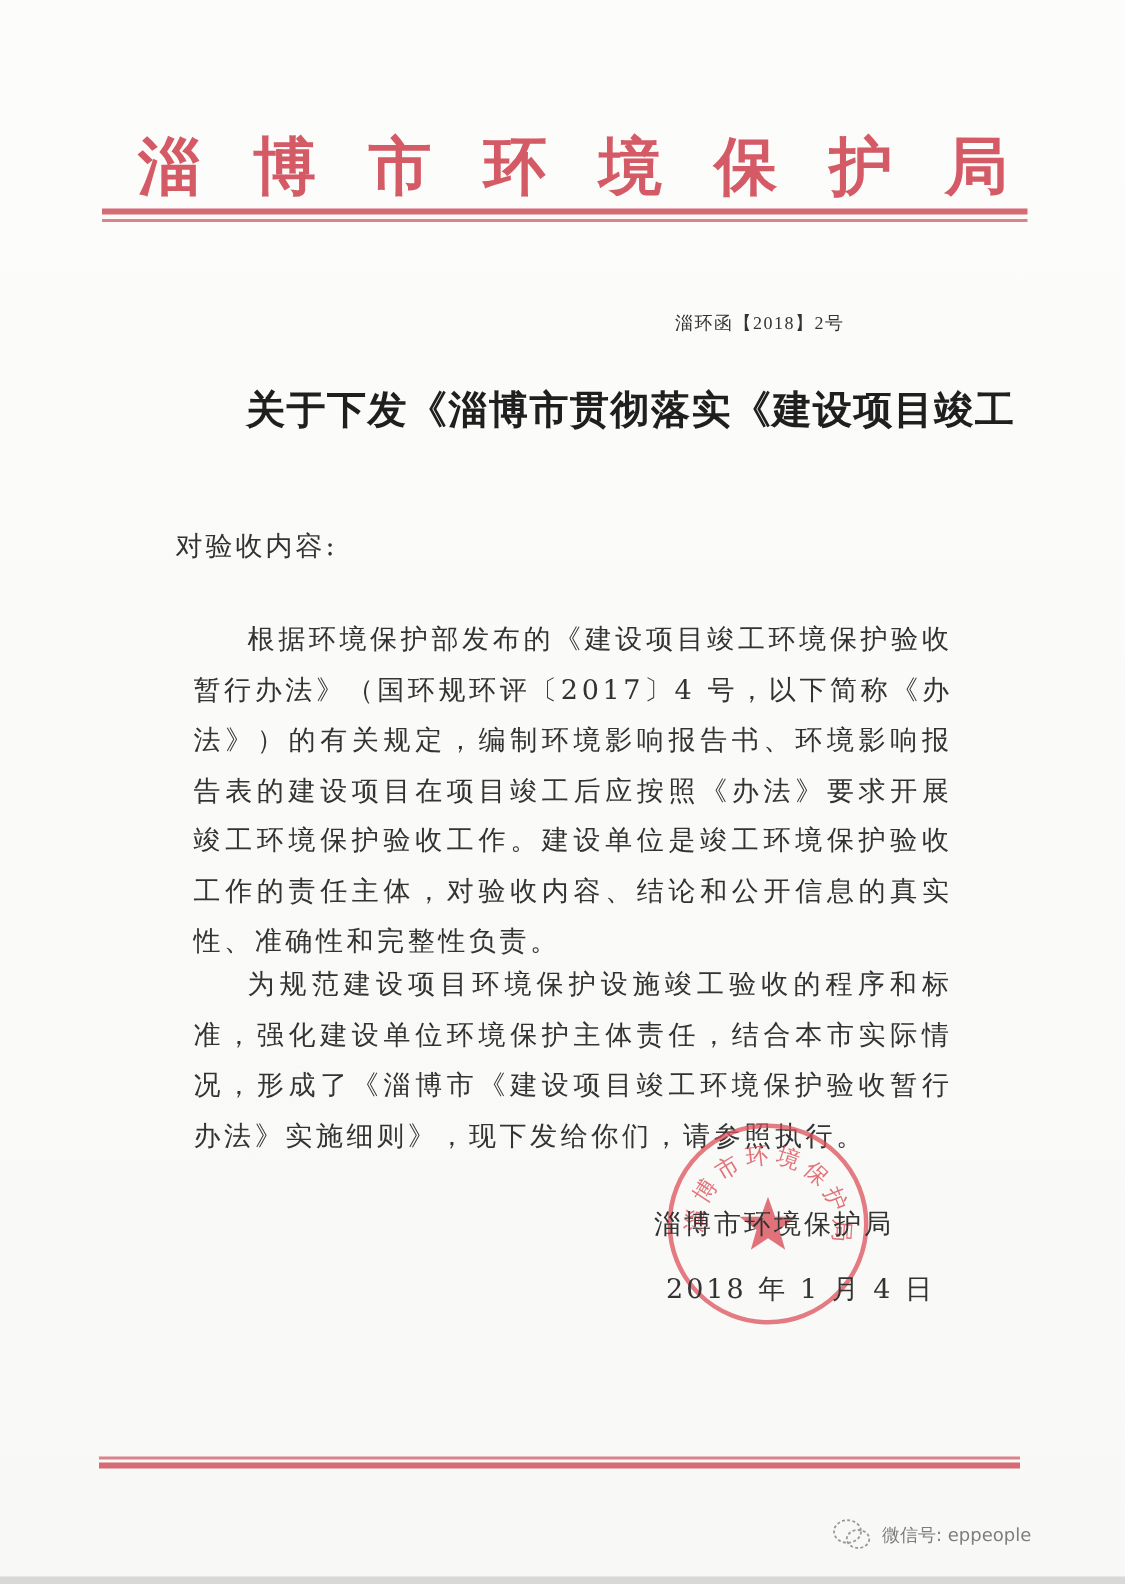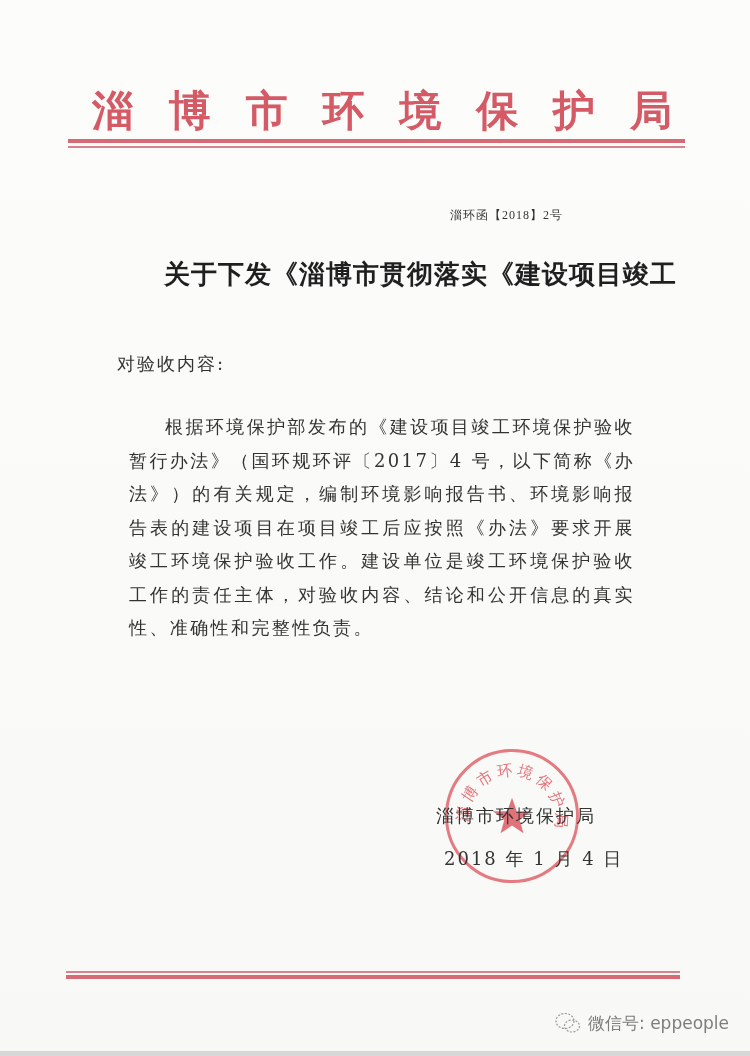--- a/index.html
+++ b/index.html
@@ -40,22 +40,22 @@
   .p2 { top: 628px; }
   .signature { position: absolute; left: 436px; top: 804px; font-size: 18px; color: #333; letter-spacing: 2px; }
   .date { position: absolute; left: 444px; top: 847px; font-size: 18px; color: #333; letter-spacing: 2px; }
   .seal {
     position: absolute; left: 445px; top: 749px; width: 134px; height: 134px;
     border: 3px solid rgba(220,80,90,0.75); border-radius: 50%; box-sizing: border-box;
     pointer-events: none;
   }
   .seal svg { position: absolute; inset: 0; width: 100%; height: 100%; }
   .watermark {
-    position: absolute; left: 554px; top: 1011px; display: flex; align-items: flex-end; gap: 6px;
-    font-family: "DejaVu Sans", sans-serif; font-size: 17px; color: #7d7d7d;
+    position: absolute; left: 554px; top: 1011px; display: flex; align-items: center; gap: 6px;
+    font-family: "DejaVu Sans", sans-serif; font-size: 12px; color: #7d7d7d;
   }
   .watermark svg { width: 28px; height: 24px; }
   .bottom-edge { position: absolute; left: 0; right: 0; top: 1051px; height: 5px; background: #d8d8d8; }
 </style>
 </head>
 <body>
 
 <div class="page">
 
   <div class="letterhead">
@@ -77,20 +77,23 @@
   <div class="title">
     <div>关于下发《淄博市贯彻落实《建设项目竣工</div>
   </div>
 
   <div class="salutation">对验收内容:</div>
 
   <div class="body-text p1">
     <p>根据环境保护部发布的《建设项目竣工环境保护验收暂行办法》（国环规环评〔2017〕4 号，以下简称《办法》）的有关规定，编制环境影响报告书、环境影响报告表的建设项目在项目竣工后应按照《办法》要求开展竣工环境保护验收工作。建设单位是竣工环境保护验收工作的责任主体，对验收内容、结论和公开信息的真实性、准确性和完整性负责。</p>
   </div>
 
+  <div class="body-text p2">
+    <p>为规范建设项目环境保护设施竣工验收的程序和标准，强化建设单位环境保护主体责任，结合本市实际情况，形成了《淄博市《建设项目竣工环境保护验收暂行办法》实施细则》，现下发给你们，请参照执行。</p>
+  </div>
 
   <div class="seal">
     <svg viewBox="0 0 134 134">
       <defs>
         <path id="sealArc" d="M 22 80 A 46 46 0 1 1 112 80" fill="none"></path>
       </defs>
       <text font-size="16" fill="rgba(220,80,90,0.8)" font-family="DejaVu Serif, serif" letter-spacing="4">
         <textPath href="#sealArc" startOffset="4%">淄博市环境保护局</textPath>
       </text>
       <polygon points="67,48 72,62 87,62 75,71 79,85 67,77 55,85 59,71 47,62 62,62" fill="rgba(220,80,90,0.8)"></polygon>

